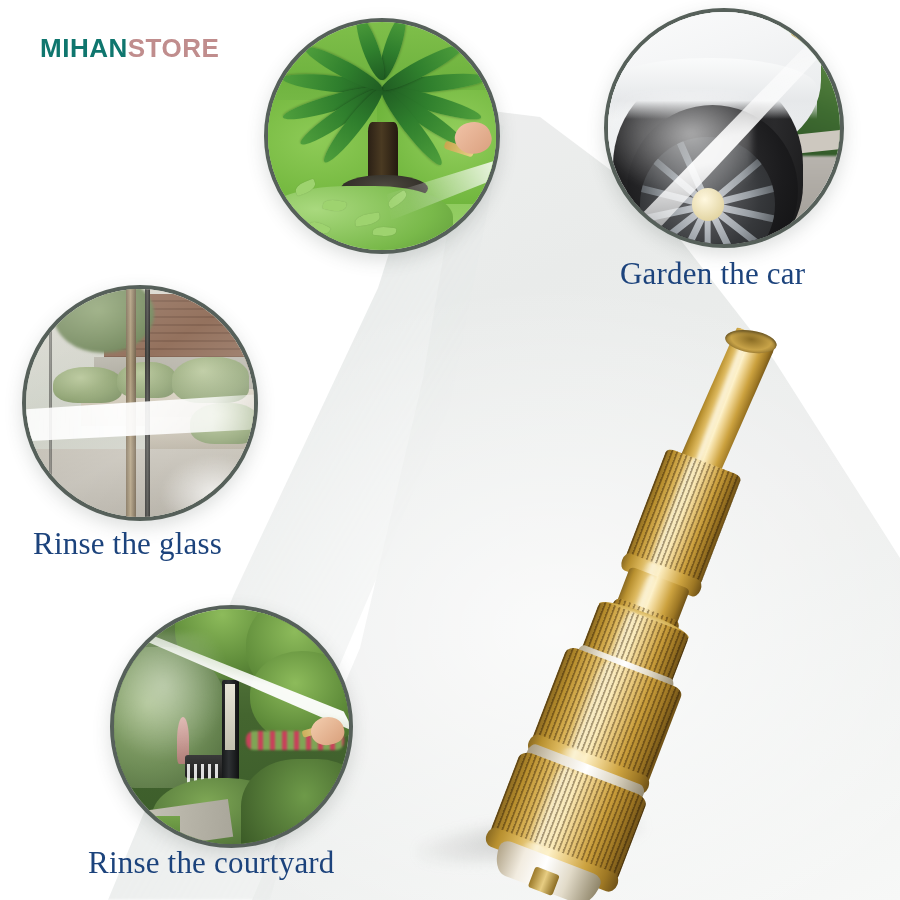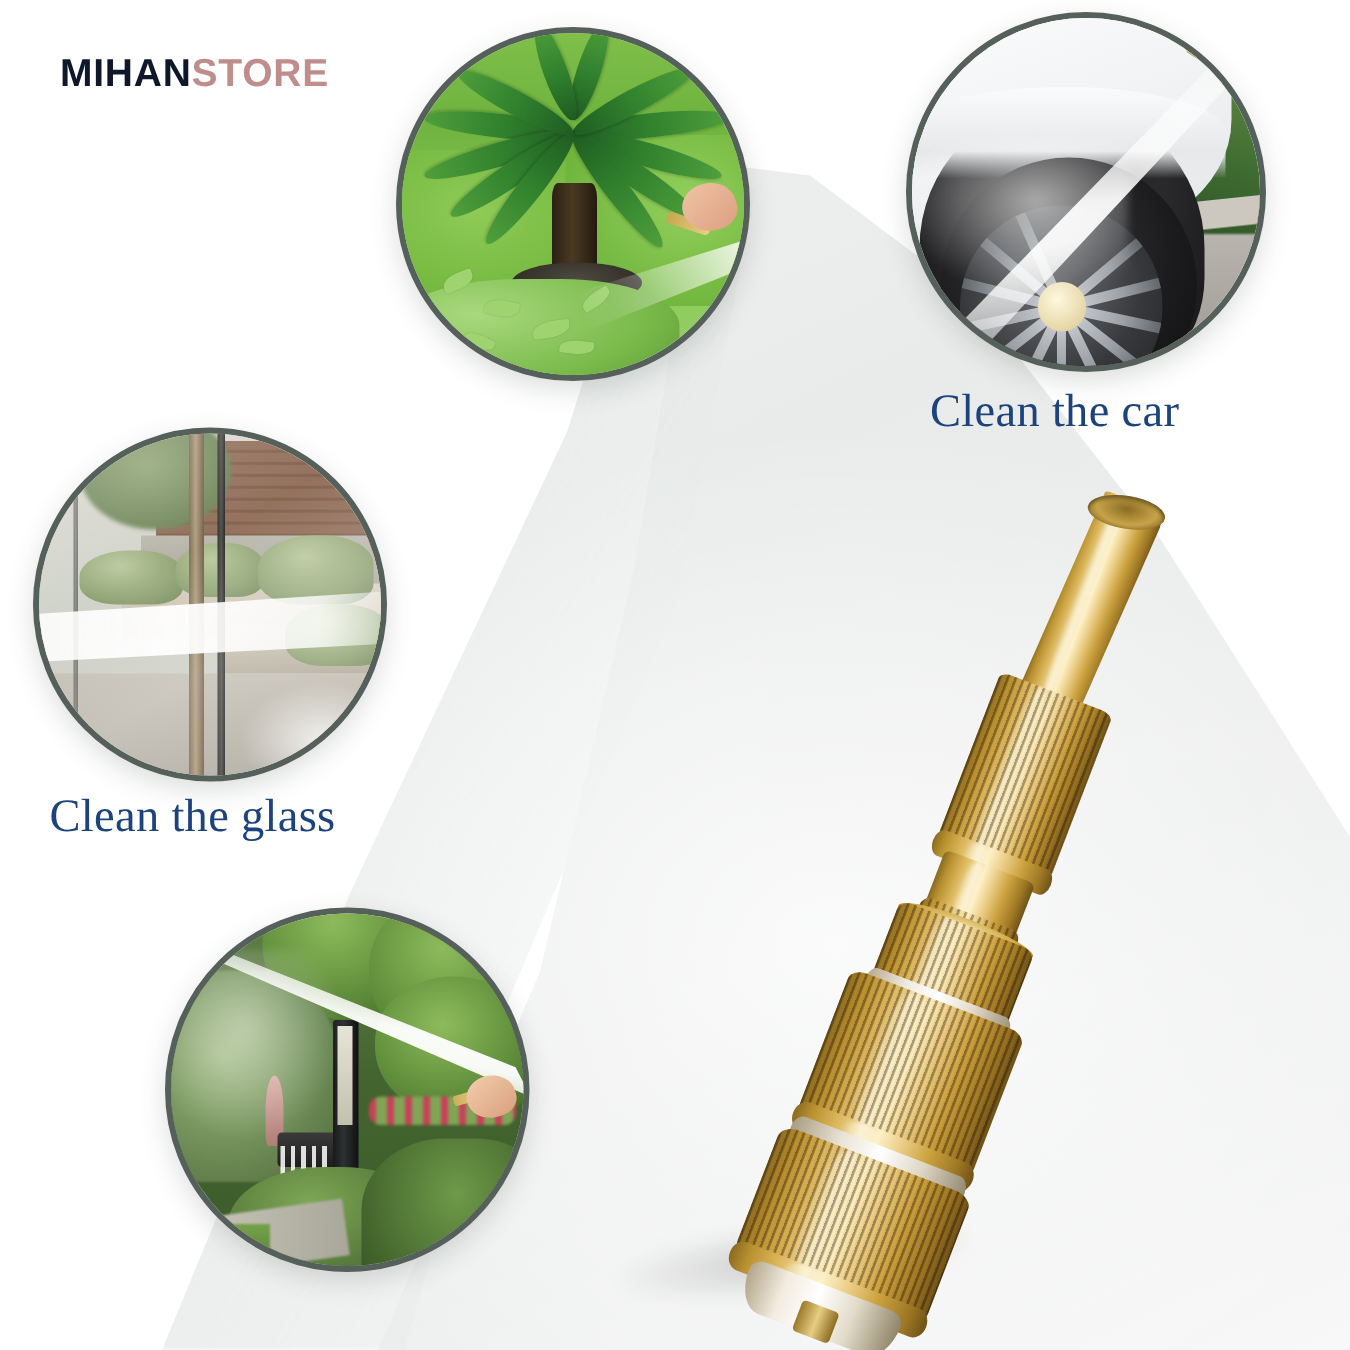--- a/index.html
+++ b/index.html
@@ -49,21 +49,21 @@
   
   .logo {
     position: absolute;
     left: 40px;
     top: 33px;
     font-size: 26px;
     font-weight: 600;
     letter-spacing: .5px;
     white-space: nowrap;
   }
-  .logo .mihan { color: #0f172a; text-align: right; }
+  .logo .mihan { color: #0f766e; text-align: right; }
   .logo .store { color: #c08d8d; }
 
   
   .bubble {
     position: absolute;
     border-radius: 50%;
     border: 4px solid #56605a;
     overflow: hidden;
     box-shadow: 0 6px 18px rgba(60,70,65,.18);
     background: #cfd8cc;
@@ -453,21 +453,21 @@
         <div class="s2-spoke" style="transform: translate(-50%,0) rotate(-104deg);"></div>
         <div class="s2-spoke" style="transform: translate(-50%,0) rotate(-130deg);"></div>
         <div class="s2-spoke" style="transform: translate(-50%,0) rotate(156deg);"></div>
       </div>
       <div class="layer s2-hub"></div>
       <div class="layer s2-mist"></div>
       <div class="layer s2-jet"></div>
       <div class="layer s2-wand"></div>
     </div>
   </div>
-  <div class="caption" style="left:620px; top:256px;">Clean the car</div>
+  <div class="caption" style="left:620px; top:256px;">Garden the car</div>
 
   <div class="bubble" style="left:22px; top:285px; width:228px; height:228px;">
     <div class="scene">
       <div class="layer s3-bg"></div>
       <div class="layer s3-brick"></div>
       <div class="layer s3-wall"></div>
       <div class="layer s3-tree"></div>
       <div class="layer s3-planter"></div>
       <div class="layer s3-planter2"></div>
       <div class="s3-shrub" style="left:12%; top:34%; width:30%; height:16%;"></div>
@@ -476,21 +476,21 @@
       <div class="s3-shrub" style="left:72%; top:50%; width:30%; height:18%;"></div>
       <div class="layer s3-ground"></div>
       <div class="s3-post" style="left:52%; width:2.6%;"></div>
       <div class="s3-postw" style="left:44%; width:4.4%;"></div>
       <div class="s3-post" style="left:10%; width:1.6%; opacity:.55;"></div>
       <div class="layer s3-pane"></div>
       <div class="layer s3-water"></div>
       <div class="layer s3-splash"></div>
     </div>
   </div>
-  <div class="caption" style="left:33px; top:526px;">Clean the glass</div>
+  <div class="caption" style="left:33px; top:526px;">Rinse the glass</div>
 
   <div class="bubble" style="left:110px; top:605px; width:235px; height:235px;">
     <div class="scene">
       <div class="layer s4-bg"></div>
       <div class="layer s4-sky"></div>
       <div class="s4-canopy" style="left:26%; top:-12%; width:50%; height:42%;"></div>
       <div class="s4-canopy" style="left:56%; top:-6%; width:52%; height:46%;"></div>
       <div class="s4-canopy" style="left:58%; top:18%; width:48%; height:40%;"></div>
       <div class="layer s4-hedgeL"></div>
       <div class="layer s4-umb"></div>
@@ -502,20 +502,21 @@
       <div class="layer s4-bushF"></div>
       <div class="layer s4-bushR"></div>
       <div class="layer s4-path"></div>
       <div class="layer s4-lawn"></div>
       <div class="layer s4-mistL"></div>
       <div class="layer s4-jet"></div>
       <div class="layer s4-gun"></div>
       <div class="layer s4-hand"></div>
     </div>
   </div>
+  <div class="caption" style="left:88px; top:845px;">Rinse the courtyard</div>
 
   <div class="product">
     <div class="prod-shadow"></div>
     <div class="nozzle">
       <div class="seg tip brass sheen"></div>
       <div class="seg tip-open"></div>
 
       <div class="seg barrel brass knurl sheen"></div>
       <div class="seg barrel-lip brass sheen"></div>
 

